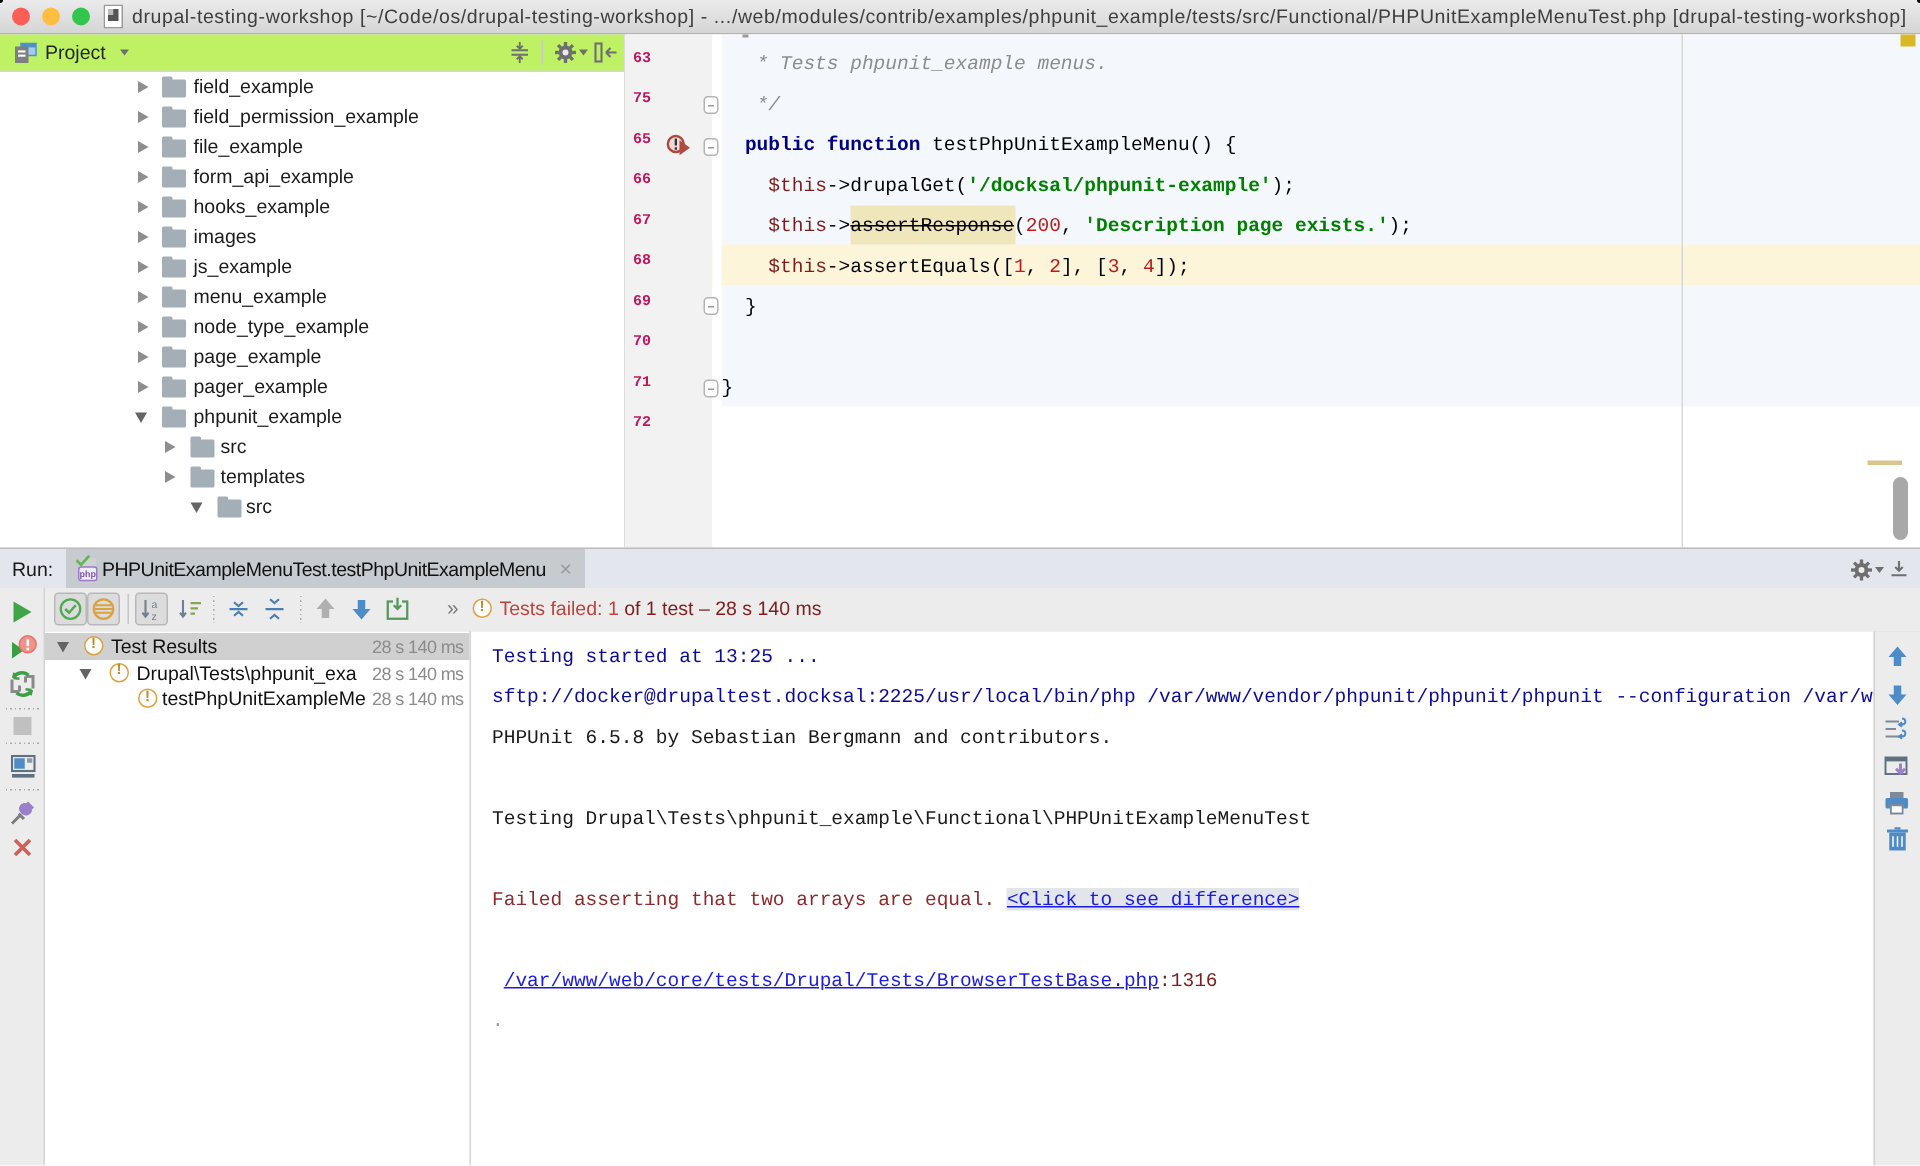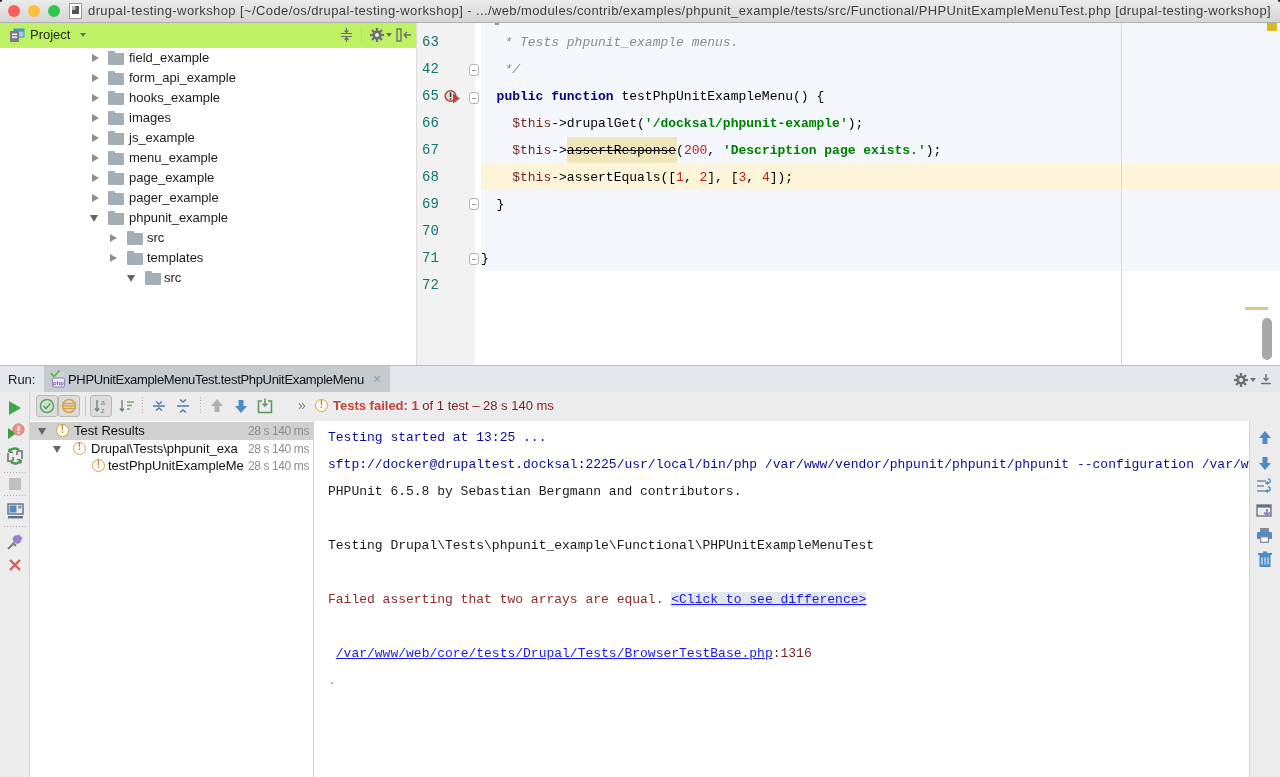--- a/index.html
+++ b/index.html
@@ -25,21 +25,21 @@
   .folder:before{content:"";position:absolute;left:0;top:-2px;width:7px;height:3px;background:#a3aeb7;border-radius:1px 1px 0 0;}
   .tlabel{position:absolute;top:0;font-size:13px;color:#1b1b1b;}
 
   
   #editor{left:417px;top:23px;width:863px;height:342px;background:#fff;}
   #gutter{position:absolute;left:0;top:0;width:58px;height:342px;background:#f2f2f2;}
   #foldstrip{position:absolute;left:58px;top:0;width:6px;height:342px;background:#fff;}
   #codebg{position:absolute;left:64px;top:0;width:799px;height:248px;background:#f4f8fc;}
   #cur-line{position:absolute;left:0;top:140px;width:863px;height:27px;background:#fcf5da;}
   #margin-guide{position:absolute;left:704px;top:0;width:1px;height:342px;background:#d8d8d8;}
-  .lnum{position:absolute;right:21px;font-size:14px;color:#0f766e;font-family:"Liberation Mono",monospace;}
+  .lnum{position:absolute;right:21px;font-size:10px;color:#be185d;font-family:"Liberation Mono",monospace;font-weight:bold;}
   .cline{position:absolute;left:64px;white-space:pre;font-family:"Liberation Mono",monospace;font-size:13px;line-height:27px;color:#000;}
   .cmt{color:#8c8c8c;font-style:italic;}
   .kw{color:#000080;font-weight:bold;}
   .str{color:#008000;font-weight:bold;}
   .num{color:#b91c1c;}
   .thisv{color:#7a1f1f;}
   .depr{text-decoration:line-through;}
 
   
   #runtabs{left:0;top:365px;width:1280px;height:27px;background:#e3e6ec;border-top:1px solid #bdbdbd;}
@@ -111,25 +111,28 @@
     </svg>
     <div style="position:absolute;left:386px;top:10px;width:0;height:0;border-top:4px solid #6e6e6e;border-left:3.5px solid transparent;border-right:3.5px solid transparent;"></div>
     <svg width="16" height="14" viewBox="0 0 16 14" style="position:absolute;left:396px;top:5px;">
       <rect x="1" y="1" width="4" height="12" fill="none" stroke="#6f6f6f" stroke-width="1.4"></rect>
       <path d="M15 7 H8 M8 7 L11 4 M8 7 L11 10" stroke="#6f6f6f" stroke-width="1.4" fill="none"></path>
     </svg>
   </div>
   <div style="position:absolute;left:416px;top:23px;width:1px;height:342px;background:#dcdcdc;"></div>
   <div id="proj-tree" class="abs">
     <div class="trow"><div class="tw arrow-r" style="left:92px;"></div><div class="tw folder" style="left:108px;"></div><div class="tlabel" style="left:129px;">field_example</div></div>
+    <div class="trow"><div class="tw arrow-r" style="left:92px;"></div><div class="tw folder" style="left:108px;"></div><div class="tlabel" style="left:129px;">field_permission_example</div></div>
+    <div class="trow"><div class="tw arrow-r" style="left:92px;"></div><div class="tw folder" style="left:108px;"></div><div class="tlabel" style="left:129px;">file_example</div></div>
     <div class="trow"><div class="tw arrow-r" style="left:92px;"></div><div class="tw folder" style="left:108px;"></div><div class="tlabel" style="left:129px;">form_api_example</div></div>
     <div class="trow"><div class="tw arrow-r" style="left:92px;"></div><div class="tw folder" style="left:108px;"></div><div class="tlabel" style="left:129px;">hooks_example</div></div>
     <div class="trow"><div class="tw arrow-r" style="left:92px;"></div><div class="tw folder" style="left:108px;"></div><div class="tlabel" style="left:129px;">images</div></div>
     <div class="trow"><div class="tw arrow-r" style="left:92px;"></div><div class="tw folder" style="left:108px;"></div><div class="tlabel" style="left:129px;">js_example</div></div>
     <div class="trow"><div class="tw arrow-r" style="left:92px;"></div><div class="tw folder" style="left:108px;"></div><div class="tlabel" style="left:129px;">menu_example</div></div>
+    <div class="trow"><div class="tw arrow-r" style="left:92px;"></div><div class="tw folder" style="left:108px;"></div><div class="tlabel" style="left:129px;">node_type_example</div></div>
     <div class="trow"><div class="tw arrow-r" style="left:92px;"></div><div class="tw folder" style="left:108px;"></div><div class="tlabel" style="left:129px;">page_example</div></div>
     <div class="trow"><div class="tw arrow-r" style="left:92px;"></div><div class="tw folder" style="left:108px;"></div><div class="tlabel" style="left:129px;">pager_example</div></div>
     <div class="trow"><div class="tw arrow-d" style="left:90px;"></div><div class="tw folder" style="left:108px;"></div><div class="tlabel" style="left:129px;">phpunit_example</div></div>
     <div class="trow"><div class="tw arrow-r" style="left:110px;"></div><div class="tw folder" style="left:127px;"></div><div class="tlabel" style="left:147px;">src</div></div>
     <div class="trow"><div class="tw arrow-r" style="left:110px;"></div><div class="tw folder" style="left:127px;"></div><div class="tlabel" style="left:147px;">templates</div></div>
     <div class="trow"><div class="tw arrow-d" style="left:127px;"></div><div class="tw folder" style="left:145px;"></div><div class="tlabel" style="left:164px;">src</div></div>
   </div>
 
   <div id="editor" class="abs">
     <div id="codebg"></div>
@@ -143,21 +146,21 @@
       <div class="cline" style="top:27px;"><span class="cmt">   */</span></div>
       <div class="cline" style="top:54px;">  <span class="kw">public function</span> testPhpUnitExampleMenu() {</div>
       <div class="cline" style="top:81px;">    <span class="thisv">$this</span>-&gt;drupalGet(<span class="str">'/docksal/phpunit-example'</span>);</div>
       <div class="cline" style="top:108px;">    <span class="thisv">$this</span>-&gt;<span class="depr">assertResponse</span>(<span class="num">200</span>, <span class="str">'Description page exists.'</span>);</div>
       <div class="cline" style="top:135px;">    <span class="thisv">$this</span>-&gt;assertEquals([<span class="num">1</span>, <span class="num">2</span>], [<span class="num">3</span>, <span class="num">4</span>]);</div>
       <div class="cline" style="top:162px;">  }</div>
       <div class="cline" style="top:216px;">}</div>
     </div>
     <div id="gutter-nums" style="position:absolute;left:0;top:5.5px;width:20px;">
       <div class="lnum" style="top:5px;right:auto;left:5px;">63</div>
-      <div class="lnum" style="top:32px;right:auto;left:5px;">42</div>
+      <div class="lnum" style="top:32px;right:auto;left:5px;">75</div>
       <div class="lnum" style="top:59px;right:auto;left:5px;">65</div>
       <div class="lnum" style="top:86px;right:auto;left:5px;">66</div>
       <div class="lnum" style="top:113px;right:auto;left:5px;">67</div>
       <div class="lnum" style="top:140px;right:auto;left:5px;">68</div>
       <div class="lnum" style="top:167px;right:auto;left:5px;">69</div>
       <div class="lnum" style="top:194px;right:auto;left:5px;">70</div>
       <div class="lnum" style="top:221px;right:auto;left:5px;">71</div>
       <div class="lnum" style="top:248px;right:auto;left:5px;">72</div>
     </div>
 
@@ -243,21 +246,21 @@
     <svg width="14" height="15" viewBox="0 0 14 15" style="position:absolute;left:234px;top:7px;">
       <path d="M7 14 L13 7 H9.5 V1 H4.5 V7 H1 Z" fill="#4d8cc6"></path>
     </svg>
     <svg width="16" height="16" viewBox="0 0 16 16" style="position:absolute;left:257px;top:6px;">
       <rect x="1.5" y="3" width="13" height="11.5" fill="none" stroke="#57965c" stroke-width="1.5"></rect>
       <rect x="5" y="0" width="6" height="9" fill="#ececec"></rect>
       <path d="M8 0.5 V8 M5.5 5.5 L8 8 L10.5 5.5" stroke="#57965c" stroke-width="1.5" fill="none"></path>
     </svg>
     <div style="position:absolute;left:298px;top:5px;color:#7c7c7c;font-size:14px;">»</div>
     <div class="warnc" style="left:315px;top:7px;"></div>
-    <div style="position:absolute;left:333px;top:6px;font-size:13px;"><span style="color:#c0443e;font-weight:bold;text-align:right;">Tests failed: 1</span><span style="color:#7f1d1d;"> of 1 test – 28 s 140 ms</span></div>
+    <div style="position:absolute;left:333px;top:6px;font-size:13px;"><span style="color:#c0443e;font-weight:normal;text-align:right;">Tests failed: 1</span><span style="color:#7f1d1d;"> of 1 test – 28 s 140 ms</span></div>
   </div>
   <div id="leftstrip" class="abs">
     <svg width="16" height="16" viewBox="0 0 16 16" style="position:absolute;left:7px;top:8px;">
       <path d="M2 1 L14 8 L2 15 Z" fill="#3fa546"></path>
     </svg>
     <svg width="20" height="18" viewBox="0 0 20 18" style="position:absolute;left:6px;top:31px;">
       <path d="M2 5 L2 16 L10 10.5 Z" fill="#3c9e43"></path>
       <circle cx="12.5" cy="6.5" r="5.6" fill="#f0928a" stroke="#e2756a" stroke-width="1"></circle>
       <rect x="11.7" y="3.2" width="1.7" height="4.6" fill="#fff"></rect>
       <rect x="11.7" y="8.8" width="1.7" height="1.7" fill="#fff"></rect>

